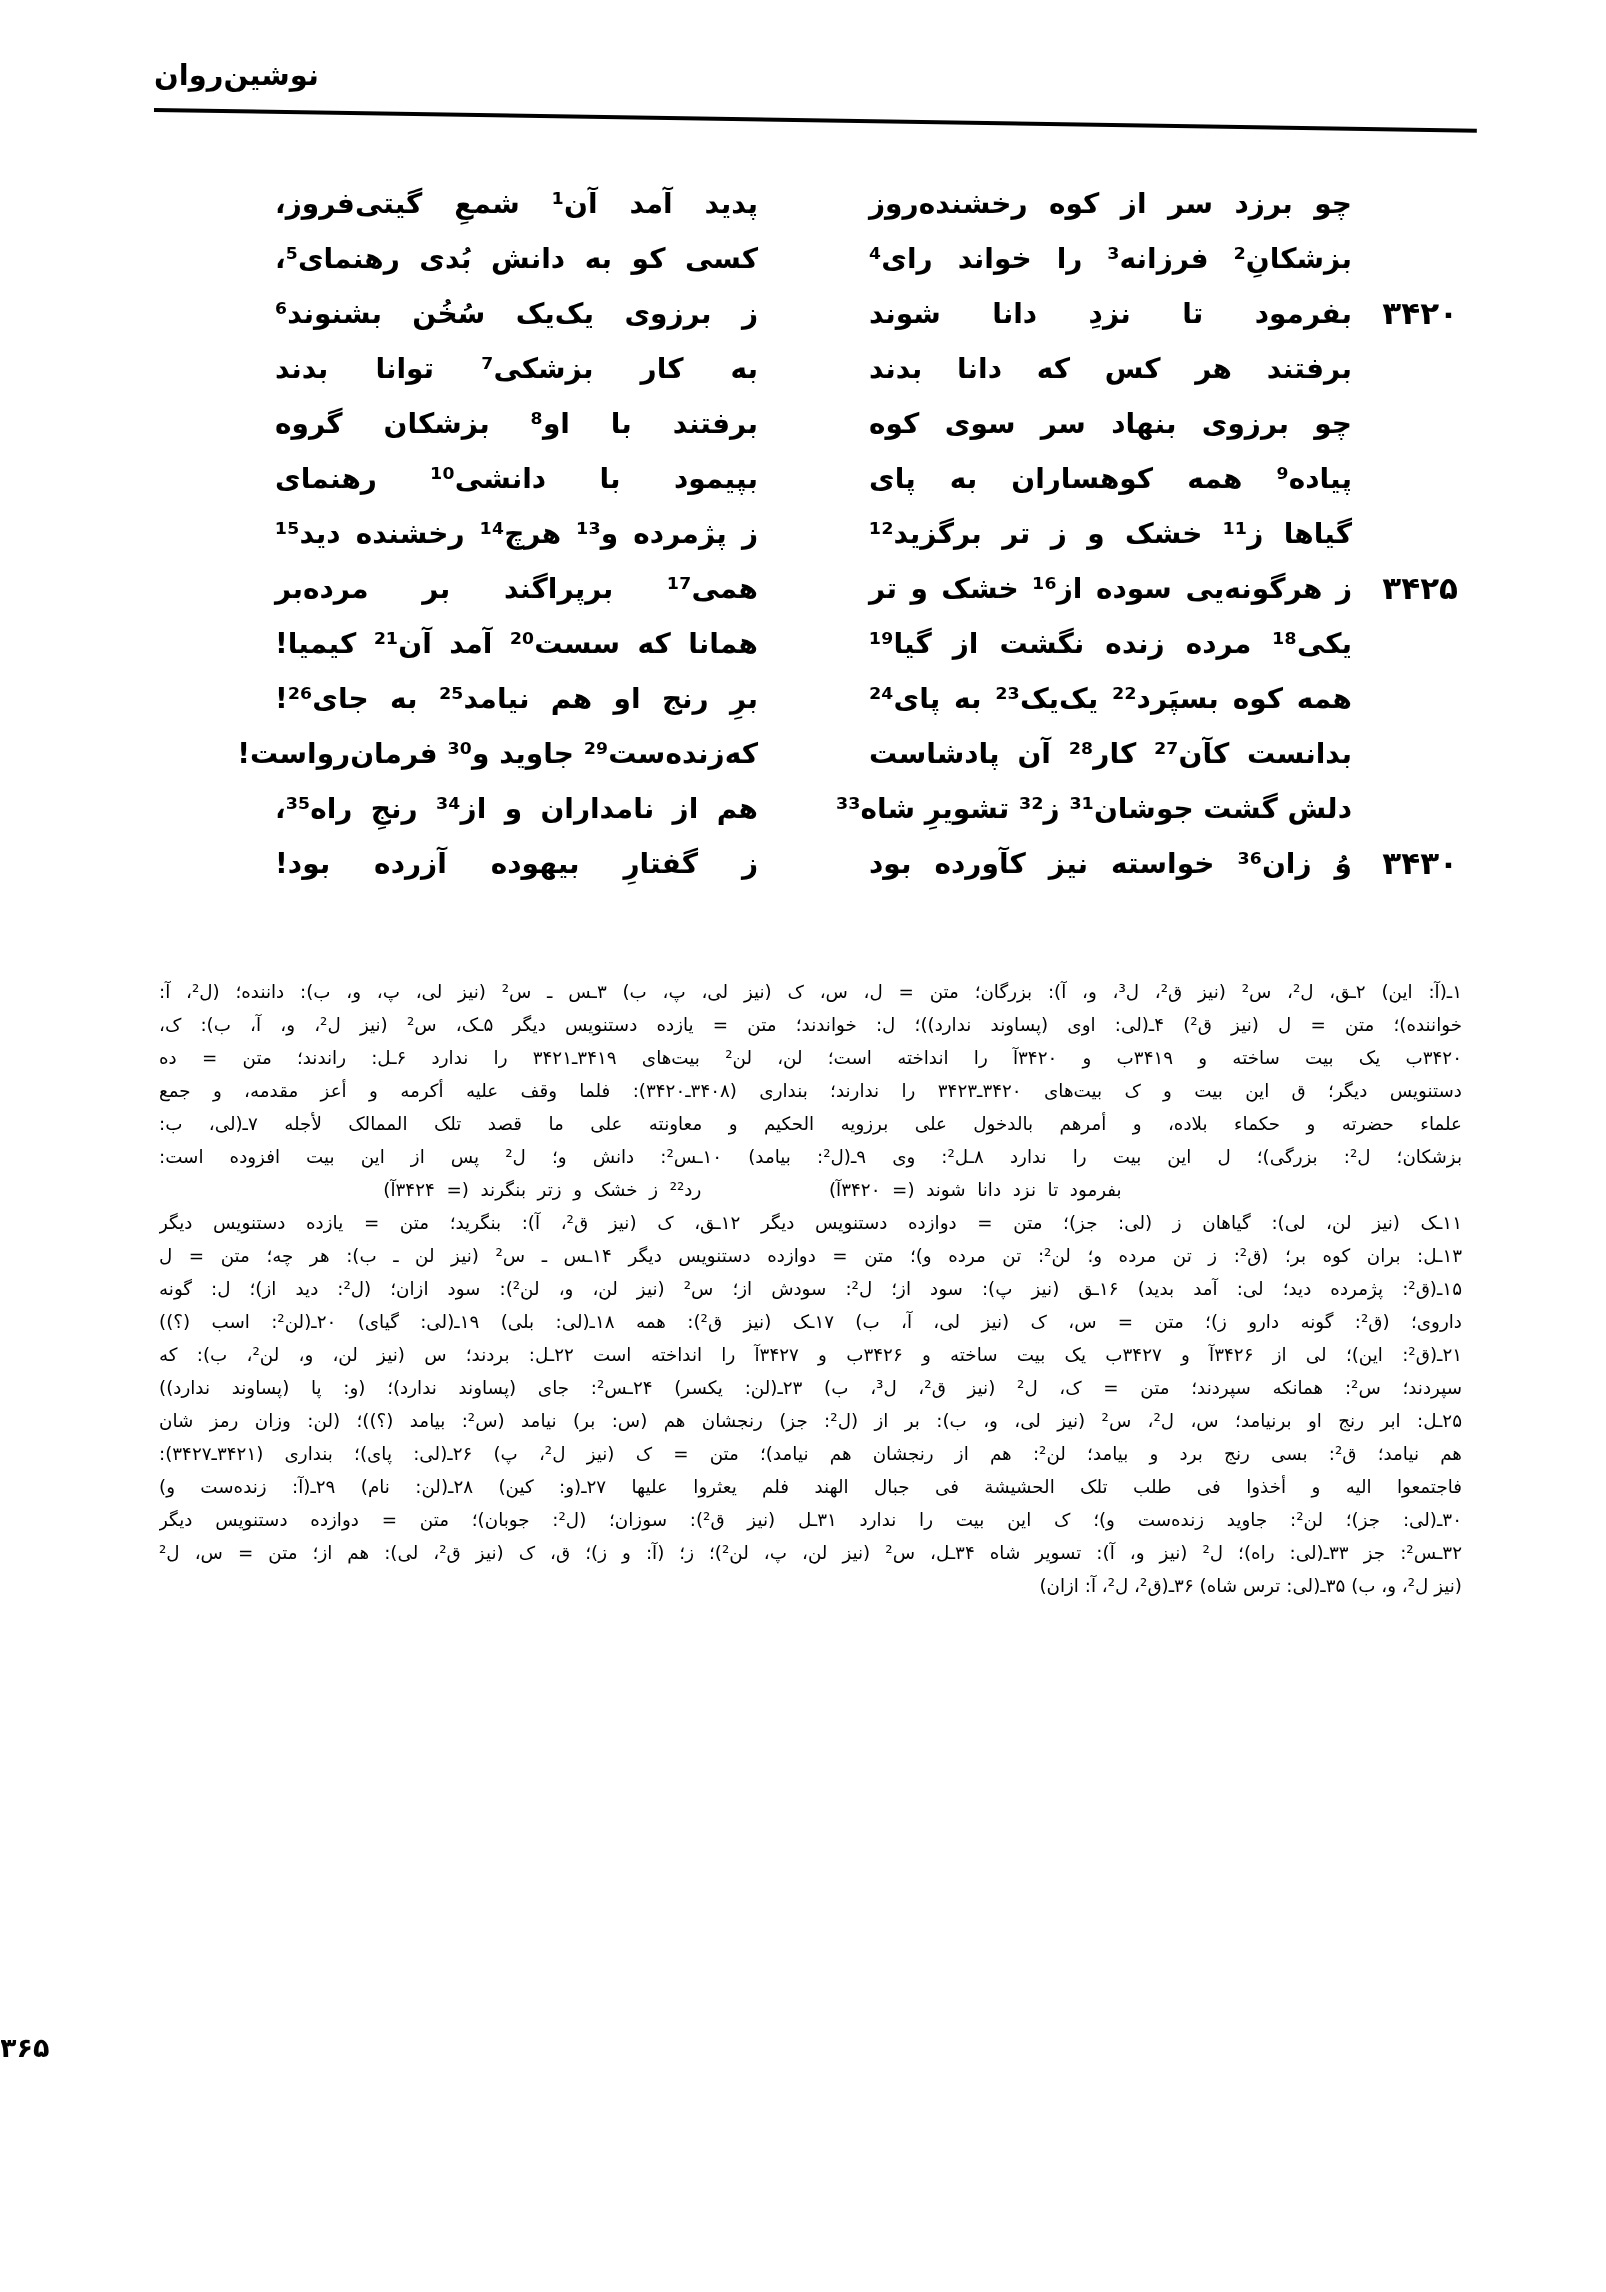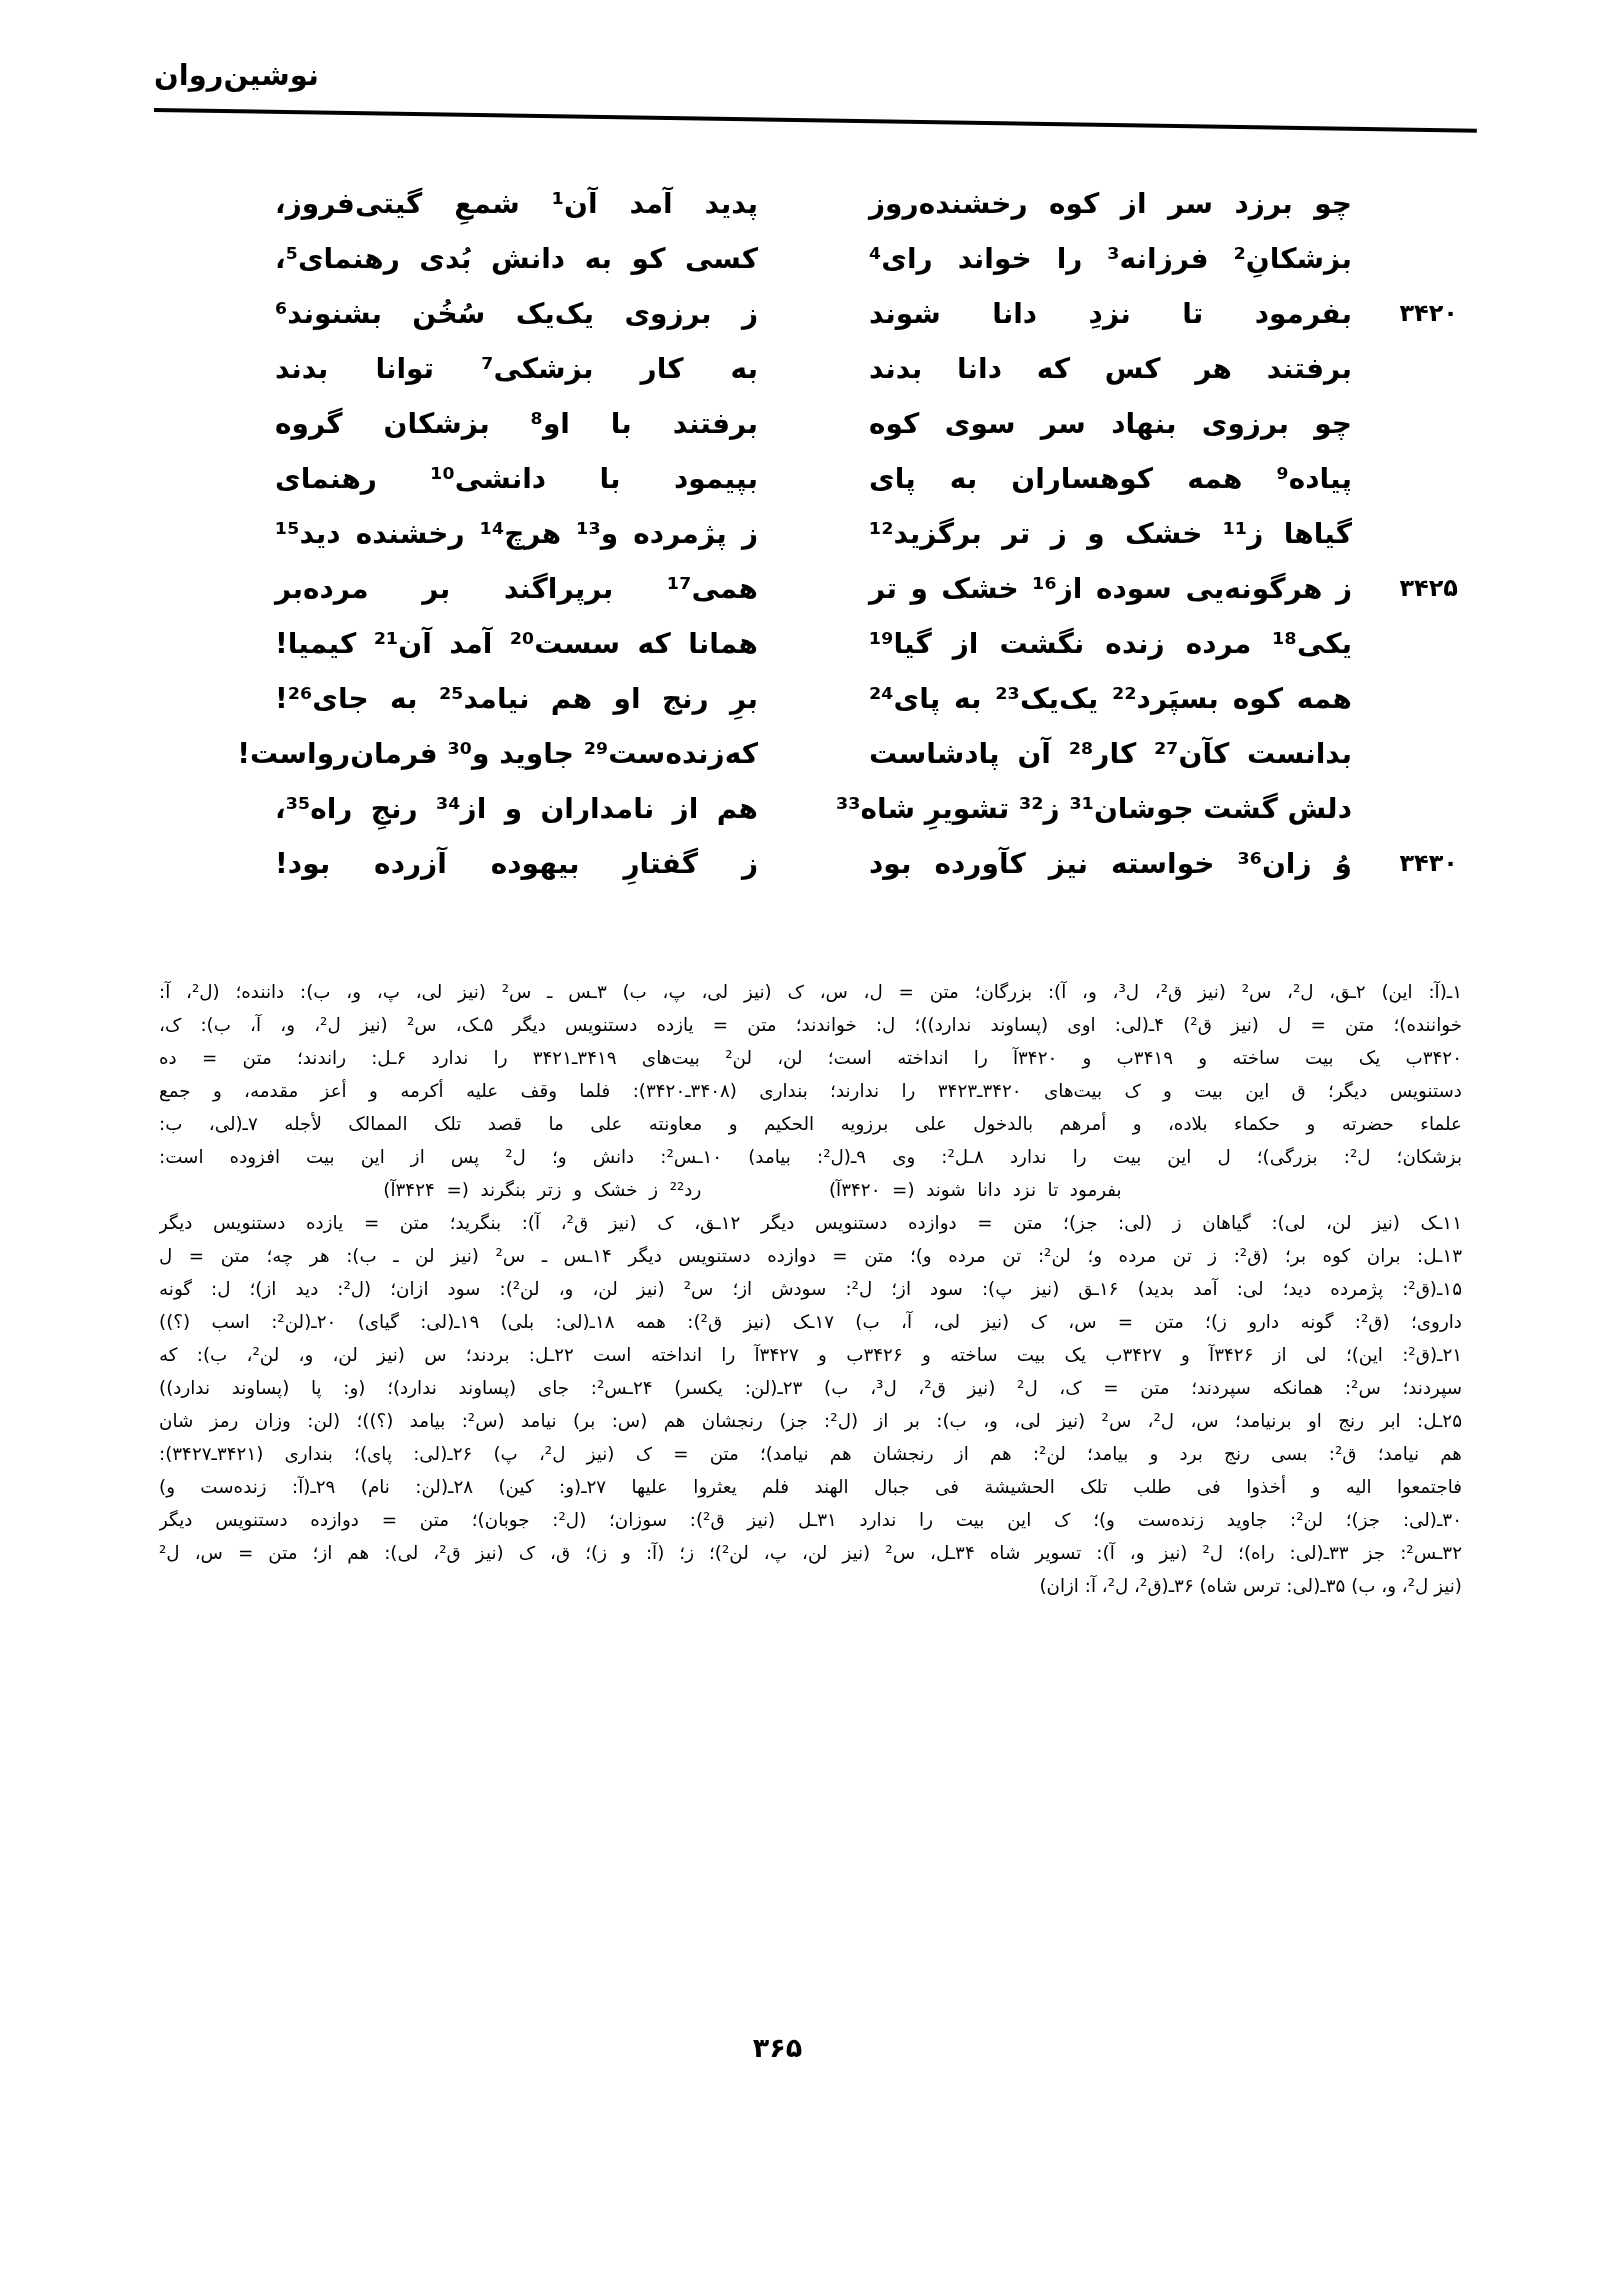--- a/index.html
+++ b/index.html
@@ -19,34 +19,34 @@
     position: absolute; top: 176px; direction: rtl;
   }
   .verse-col.right { left: 869px; width: 483px; }
   .verse-col.left  { left: 275px; width: 483px; }
   .hemistich {
     position: relative; height: 55px; line-height: 55px;
     font-size: 28px; font-weight: bold; text-align: justify; text-align-last: justify;
     white-space: nowrap;
   }
   .verse-no {
-    position: absolute; right: -106px; top: 0; font-size: 24px; font-weight: bold;
+    position: absolute; right: -106px; top: 0; font-size: 31px; font-weight: bold;
   }
   .notes {
     position: absolute; left: 159px; top: 975px; width: 1303px; direction: rtl;
     font-size: 18.3px; font-weight: normal; line-height: 33px; text-align: justify;
   }
   .note-line { white-space: nowrap; overflow: hidden; text-align: justify; text-align-last: justify; }
   .note-quote {
     text-align: center; white-space: nowrap; word-spacing: 5.8px;
     padding-right: 116px;
   }
   .note-quote span { margin: 0 58px; }
   .page-no {
-    position: absolute; left: 0; width: 1555px; top: 2032px; text-align: center;
+    position: absolute; left: 0; width: 1555px; top: 2032px; text-align: left;
     font-size: 27px; font-weight: bold;
   }
 </style>
 </head>
 <body>
 
 <div class="running-head">نوشین‌روان</div>
 <div class="head-rule"></div>
 
 <div class="verse-col right">

